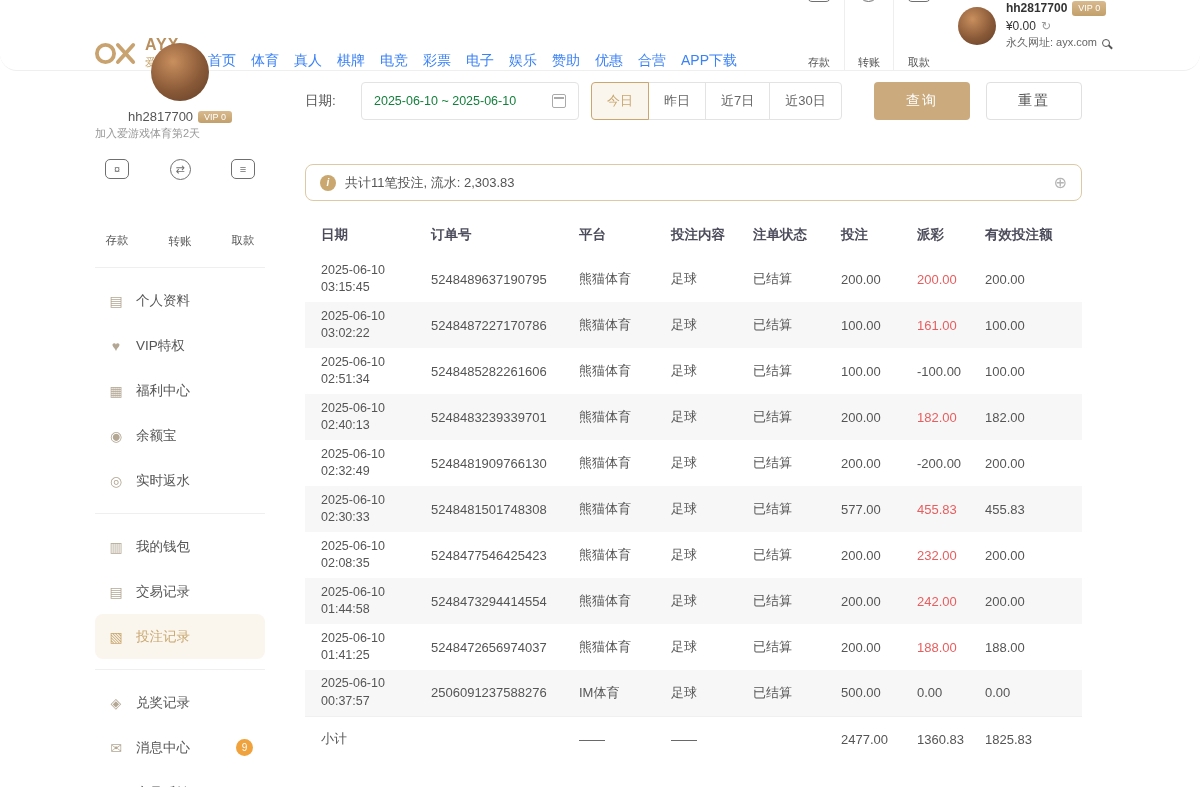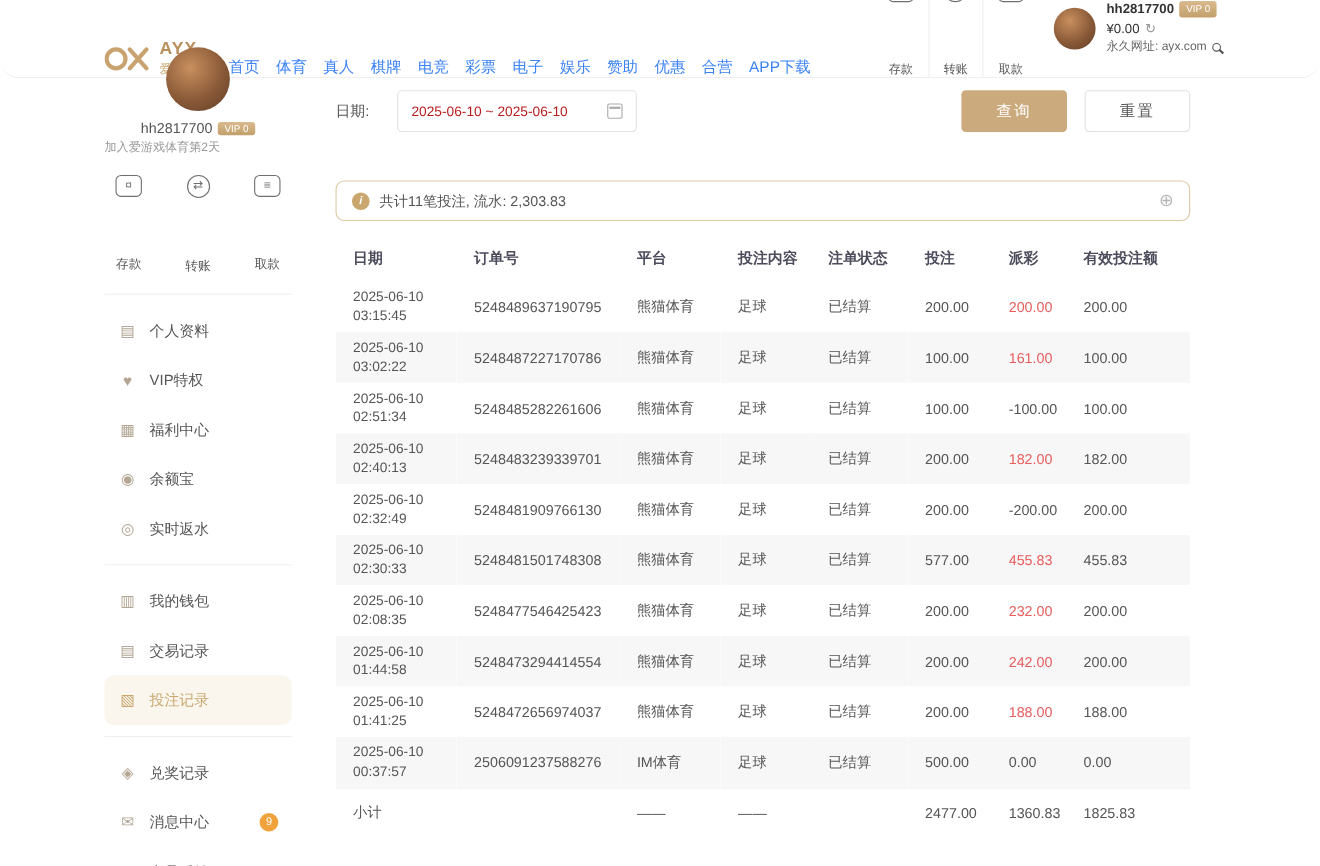--- a/index.html
+++ b/index.html
@@ -73,21 +73,21 @@
 
   
   .content{flex:1;padding-top:11px;}
   .filter-row{display:flex;align-items:center;margin-bottom:10px;}
   .f-label{width:56px;font-size:13.5px;color:#555;flex:none;}
   .select{width:260px;height:38px;border:1px solid #e3e3e3;border-radius:4px;display:flex;
     align-items:center;justify-content:space-between;padding:0 14px;font-size:13px;color:#555;cursor:pointer;background:#fff;}
   .caret{width:7px;height:7px;border-right:1.5px solid #999;border-bottom:1.5px solid #999;
     transform:rotate(45deg);margin-top:-4px;}
   .date-input{width:218px;height:38px;border:1px solid #e3e3e3;border-radius:4px;display:flex;
-    align-items:center;justify-content:space-between;padding:0 12px;font-size:12.5px;color:#b91c1c;cursor:pointer;background:#fff;}
+    align-items:center;justify-content:space-between;padding:0 12px;font-size:12.5px;color:#15803d;cursor:pointer;background:#fff;}
   .cal-icon{width:14px;height:14px;border:1.5px solid #aaa;border-radius:2px;position:relative;flex:none;}
   .cal-icon::before{content:"";position:absolute;top:1.5px;left:1px;right:1px;height:2.5px;background:#aaa;}
   .range-group{display:flex;margin-left:12px;}
   .range-btn{height:38px;padding:0 15px;border:1px solid #e3e3e3;margin-left:-1px;font-size:13px;
     color:#666;background:#fff;cursor:pointer;position:relative;font-family:inherit;}
   .range-btn:first-child{border-radius:4px 0 0 4px;margin-left:0;}
   .range-btn:last-child{border-radius:0 4px 4px 0;}
   .range-btn.active{color:var(--accent);border-color:var(--accent);background:var(--accent-bg);z-index:1;}
   .filter-actions{margin-left:auto;display:flex;gap:16px;}
   .btn-primary{width:96px;height:38px;background:#cbab7d;color:#fff;border:none;border-radius:4px;
@@ -254,20 +254,26 @@
 
     <main class="content">
 
 
       <div class="filter-row">
         <span class="f-label">日期:</span>
         <div class="date-input">
           <span>2025-06-10  ~  2025-06-10</span>
           <span class="cal-icon"></span>
         </div>
+        <div class="range-group">
+            <button class="range-btn active">今日</button>
+            <button class="range-btn">昨日</button>
+            <button class="range-btn">近7日</button>
+            <button class="range-btn">近30日</button>
+          </div>
         <div class="filter-actions">
           <button class="btn-primary">查询</button>
           <button class="btn-ghost">重置</button>
         </div>
       </div>
 
       <div class="summary-bar">
         <span class="info-icon">i</span>
         <span>共计11笔投注, 流水: 2,303.83</span>
         <span class="expand-icon">⊕</span>

